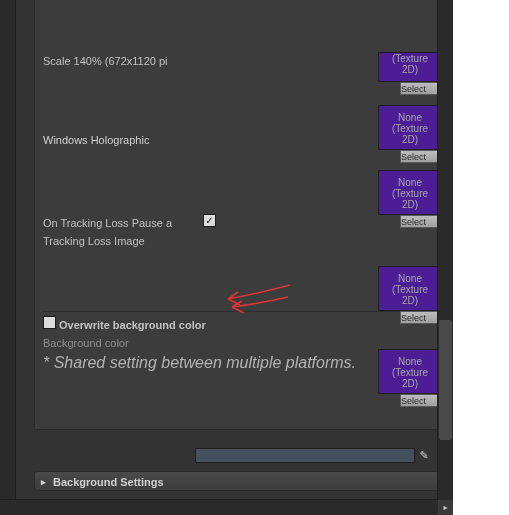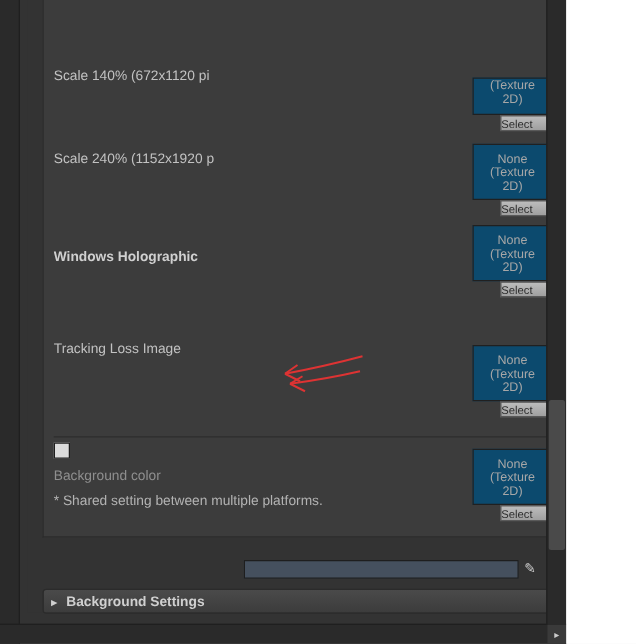--- a/index.html
+++ b/index.html
@@ -88,24 +88,23 @@
     white-space: nowrap;
     overflow: hidden;
   }
   .label-col {
     width: 160px;
     flex-shrink: 0;
   }
   .texture-slot {
     position: absolute;
     width: 64px;
-    background: #0c4a6e;
+    background: #4c1d95;
     border: 1px solid #202020;
     box-sizing: border-box;
-    margin-top: 10px;
   }
   .texture-slot .none-text {
     text-align: center;
     color: #a7a7a7;
     font-size: 10px;
     line-height: 11px;
     padding-top: 6px;
   }
   .select-btn {
     position: absolute;
@@ -115,24 +114,24 @@
     height: 13px;
     line-height: 12px;
     font-size: 9px;
     color: #2b2b2b;
     background: linear-gradient(#bdbdbd, #9f9f9f);
     border: 1px solid #5a5a5a;
     text-align: left;
     box-sizing: border-box;
   }
   .section-heading {
-    font-weight: bold;
+    font-weight: normal;
     color: #d0d0d0;
     margin-top: 4px;
-    margin-bottom: 2px;
+    margin-bottom: 12px;
   }
   .checkbox {
     width: 13px;
     height: 13px;
     border: 1px solid #1e1e1e;
     background: #dcdcdc;
     box-sizing: border-box;
     display: inline-flex;
     align-items: center;
     justify-content: center;
@@ -176,21 +175,22 @@
     left: 6px;
     font-size: 9px;
   }
   .divider-row {
     height: 1px;
     border-top: 1px solid #2d2d2d;
     margin: 3px 0;
   }
   .footnote {
     color: #b3b3b3;
-    font-size: 11px;
+    font-size: 16px;
+    font-style: italic;
   }
   .arrow-annotation {
     position: absolute;
     pointer-events: none;
   }
   .arrow-annotation path {
     stroke: #d33;
     stroke-width: 1.6;
     fill: none;
   }
@@ -230,23 +230,20 @@
         </div>
         <div class="texture-slot" style="right:4px; top:53px; height:45px;">
           <div class="none-text">
             <span>None</span><br>
             <span>(Texture</span><br>
             <span>2D)</span>
           </div>
           <div class="select-btn">Select</div>
         </div>
 
-        <div class="row" style="margin-top:48px;">
-          <div class="label label-col">Scale 240% (1152x1920 p</div>
-        </div>
         <div class="texture-slot" style="right:4px; top:118px; height:45px;">
           <div class="none-text">
             <span>None</span><br>
             <span>(Texture</span><br>
             <span>2D)</span>
           </div>
           <div class="select-btn">Select</div>
         </div>
 
         <div style="height:60px;"></div>
@@ -255,36 +252,41 @@
           <div class="none-text">
             <span>None</span><br>
             <span>(Texture</span><br>
             <span>2D)</span>
           </div>
           <div class="select-btn">Select</div>
         </div>
 
         <div style="height:56px;"></div>
         <div class="row">
+          <div class="label label-col">On Tracking Loss Pause a</div>
+          <div class="checkbox">✓</div>
+        </div>
+        <div class="row">
           <div class="label label-col">Tracking Loss Image</div>
         </div>
         <div class="texture-slot" style="right:4px; top:297px; height:45px;">
           <div class="none-text">
             <span>None</span><br>
             <span>(Texture</span><br>
             <span>2D)</span>
           </div>
           <div class="select-btn">Select</div>
         </div>
 
         <div style="height:58px;"></div>
         <div class="divider-row"></div>
 
         <div class="row" style="margin-top:2px;">
           <div class="checkbox" style="margin-right:3px;"></div>
+          <div class="label" style="font-weight:bold;">Overwrite background color</div>
         </div>
         <div class="row">
           <div class="label" style="color:#8f8f8f; width:150px;">Background color</div>
         </div>
         <div class="color-field" style="left:160px; top:396px; width:220px;"></div>
         <div class="eyedrop" style="left:382px; top:396px;">✎</div>
 
         <div class="row" style="margin-top:2px;">
           <div class="footnote">* Shared setting between multiple platforms.</div>
         </div>

